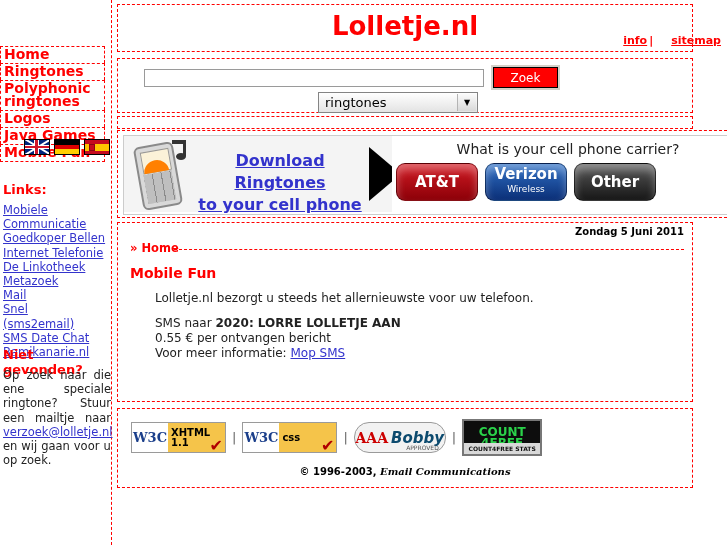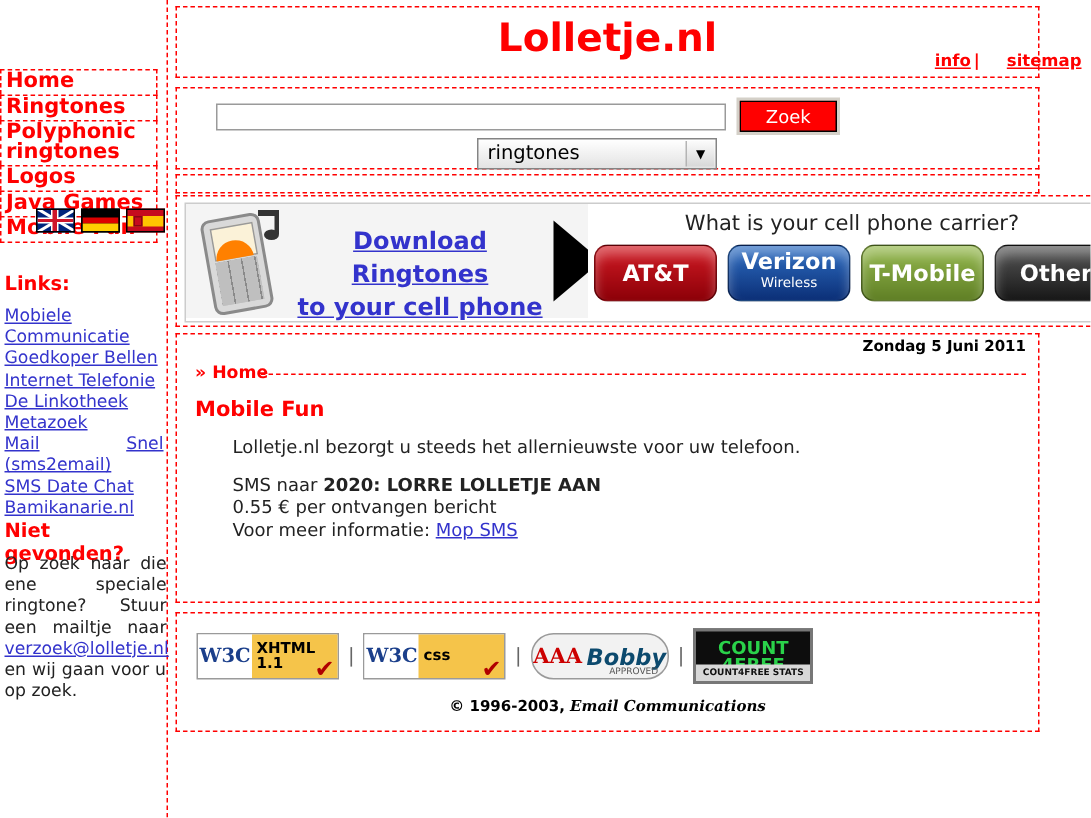--- a/index.html
+++ b/index.html
@@ -105,21 +105,22 @@
     width: 106px;
     line-height: 14.2px;
   }
   .links-list a {
     color: #3333cc;
     font-size: 11.5px;
     display: block;
   }
   .links-list a.spread {
     display: flex;
-    justify-content: space-between;
+    justify-content: flex-start;
+    flex-direction: column;
   }
   #niet-head { top: 347px; }
   #niet-text {
     position: absolute;
     left: 3px;
     top: 368px;
     width: 108px;
     text-align: justify;
     font-size: 11.5px;
     line-height: 14.2px;
@@ -554,23 +555,20 @@
       </div>
       <div id="banner-right">
         <div id="carrier-q">What is your cell phone carrier?</div>
         <div id="carrier-btns">
           <div class="carrier c-att">
             <span>AT&amp;T</span>
           </div>
           <div class="carrier c-vzw">
             <span>Verizon</span>
             <span class="sub">Wireless</span>
-          </div>
-          <div class="carrier c-tmo">
-            <span>T-Mobile</span>
           </div>
           <div class="carrier c-oth">
             <span>Other</span>
           </div>
         </div>
       </div>
     </div>
   </div>
 
   <div class="dbox" id="content-box">

